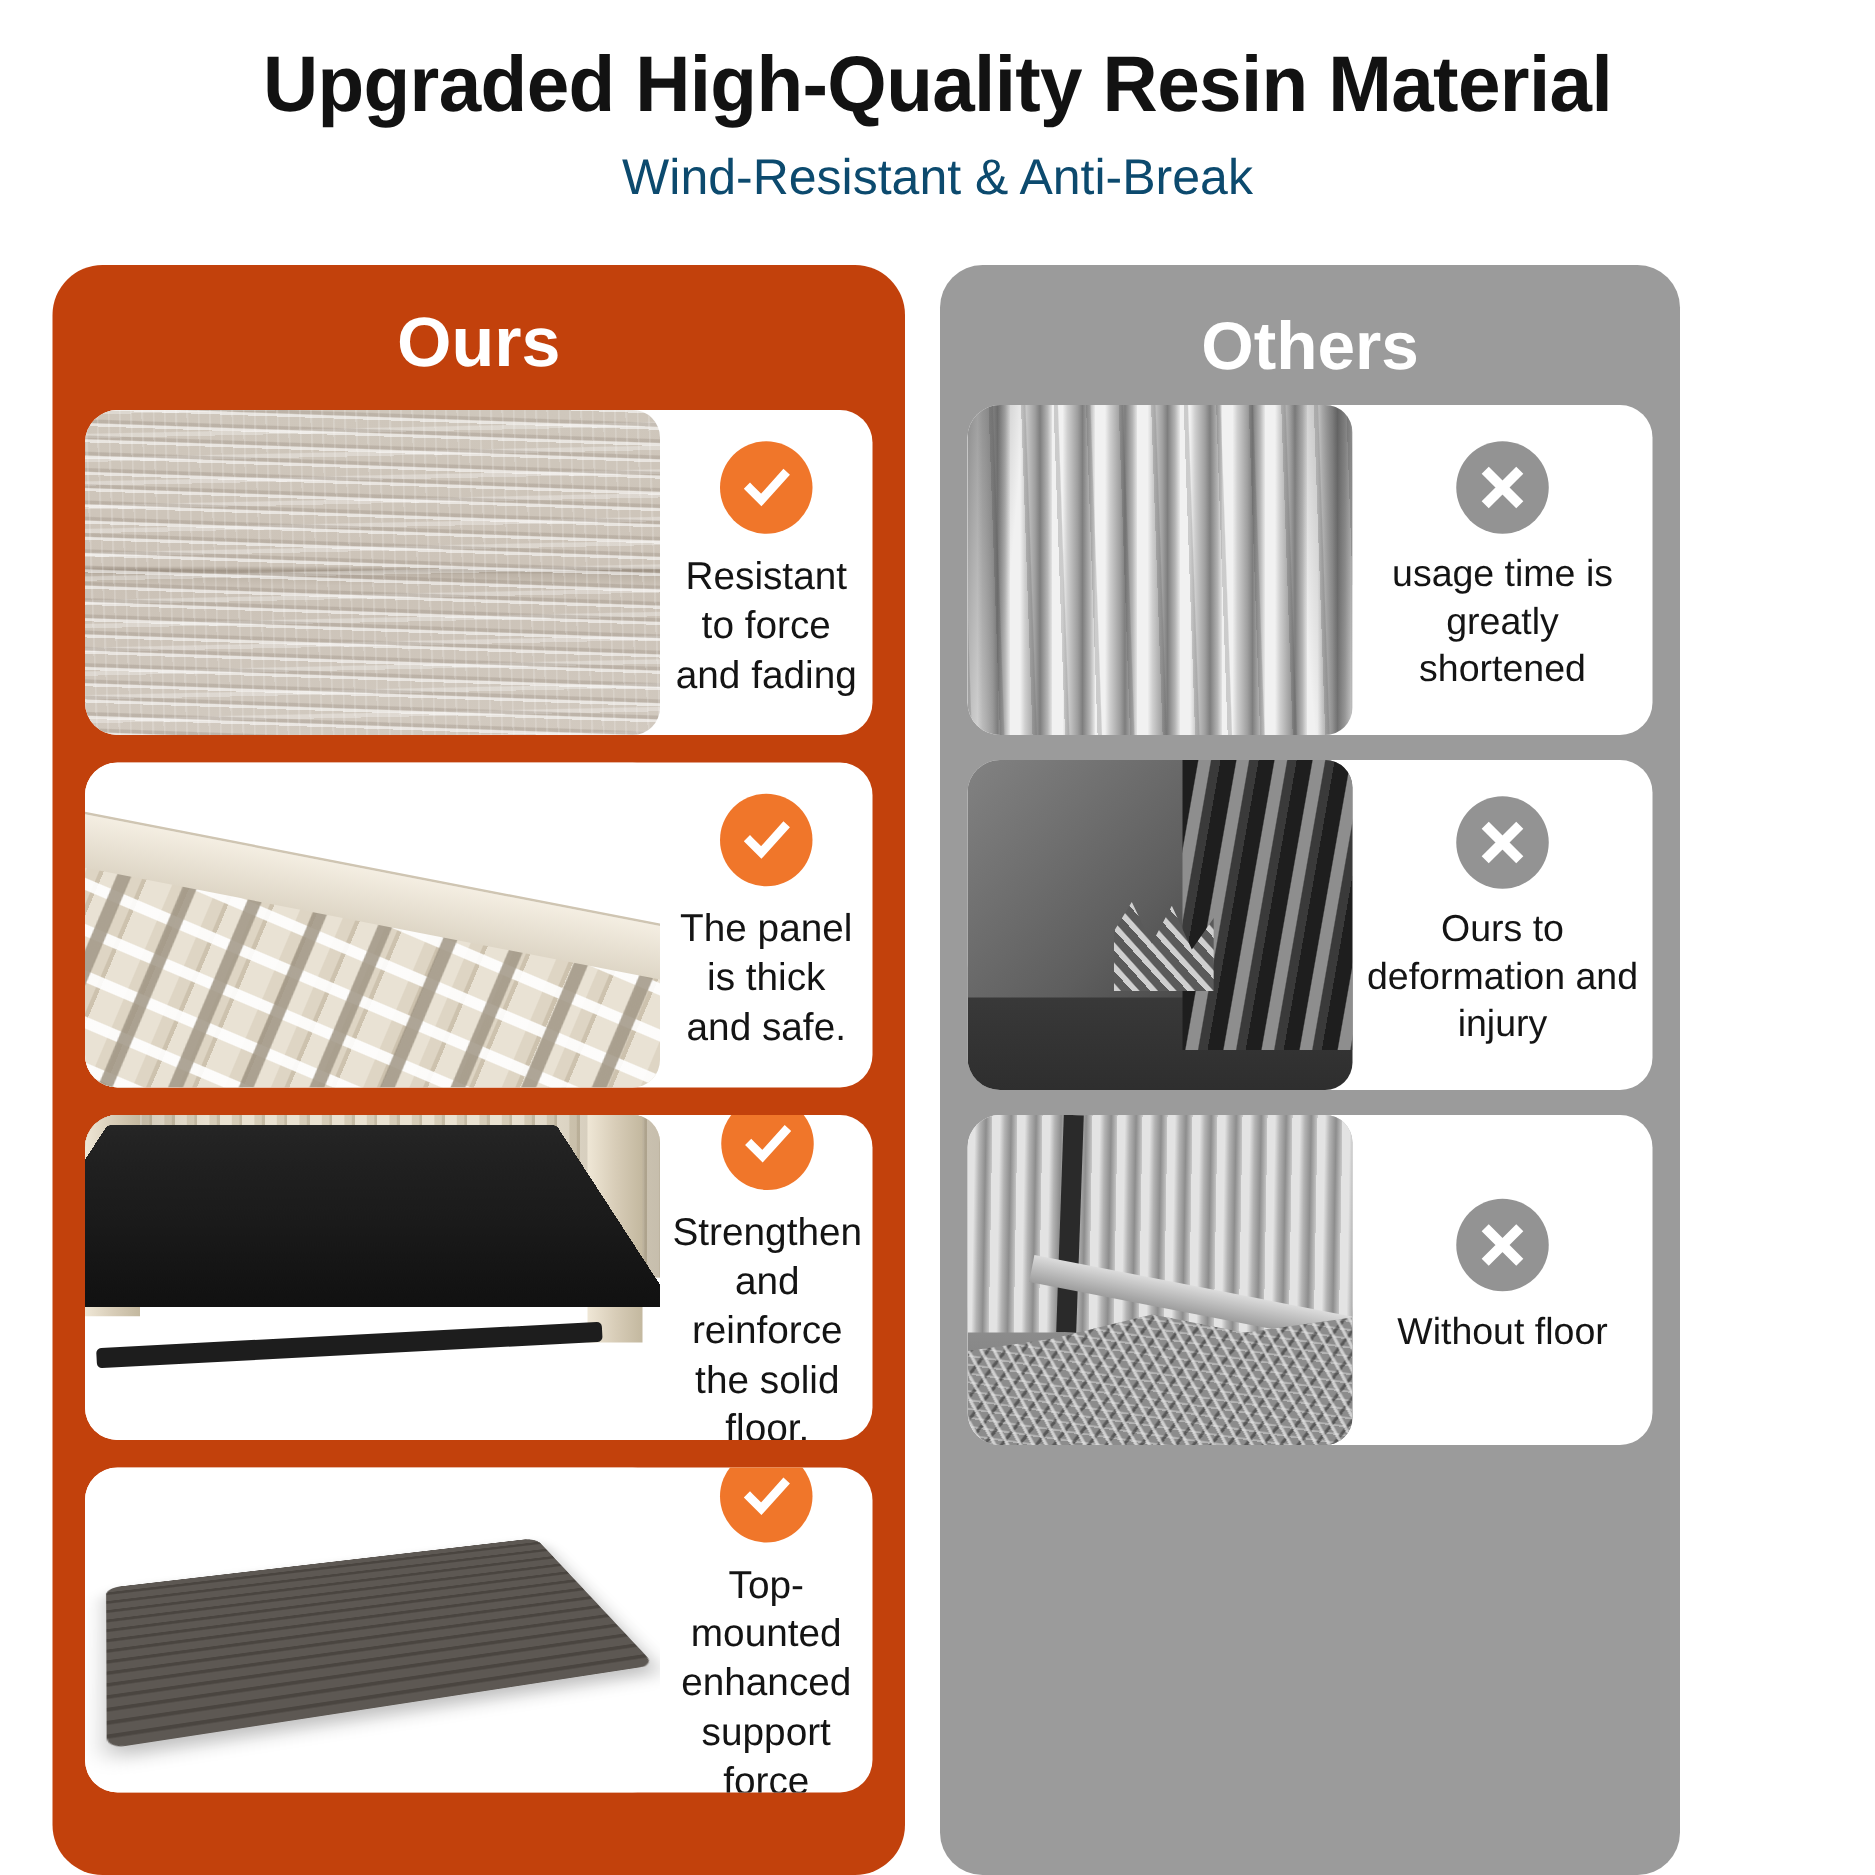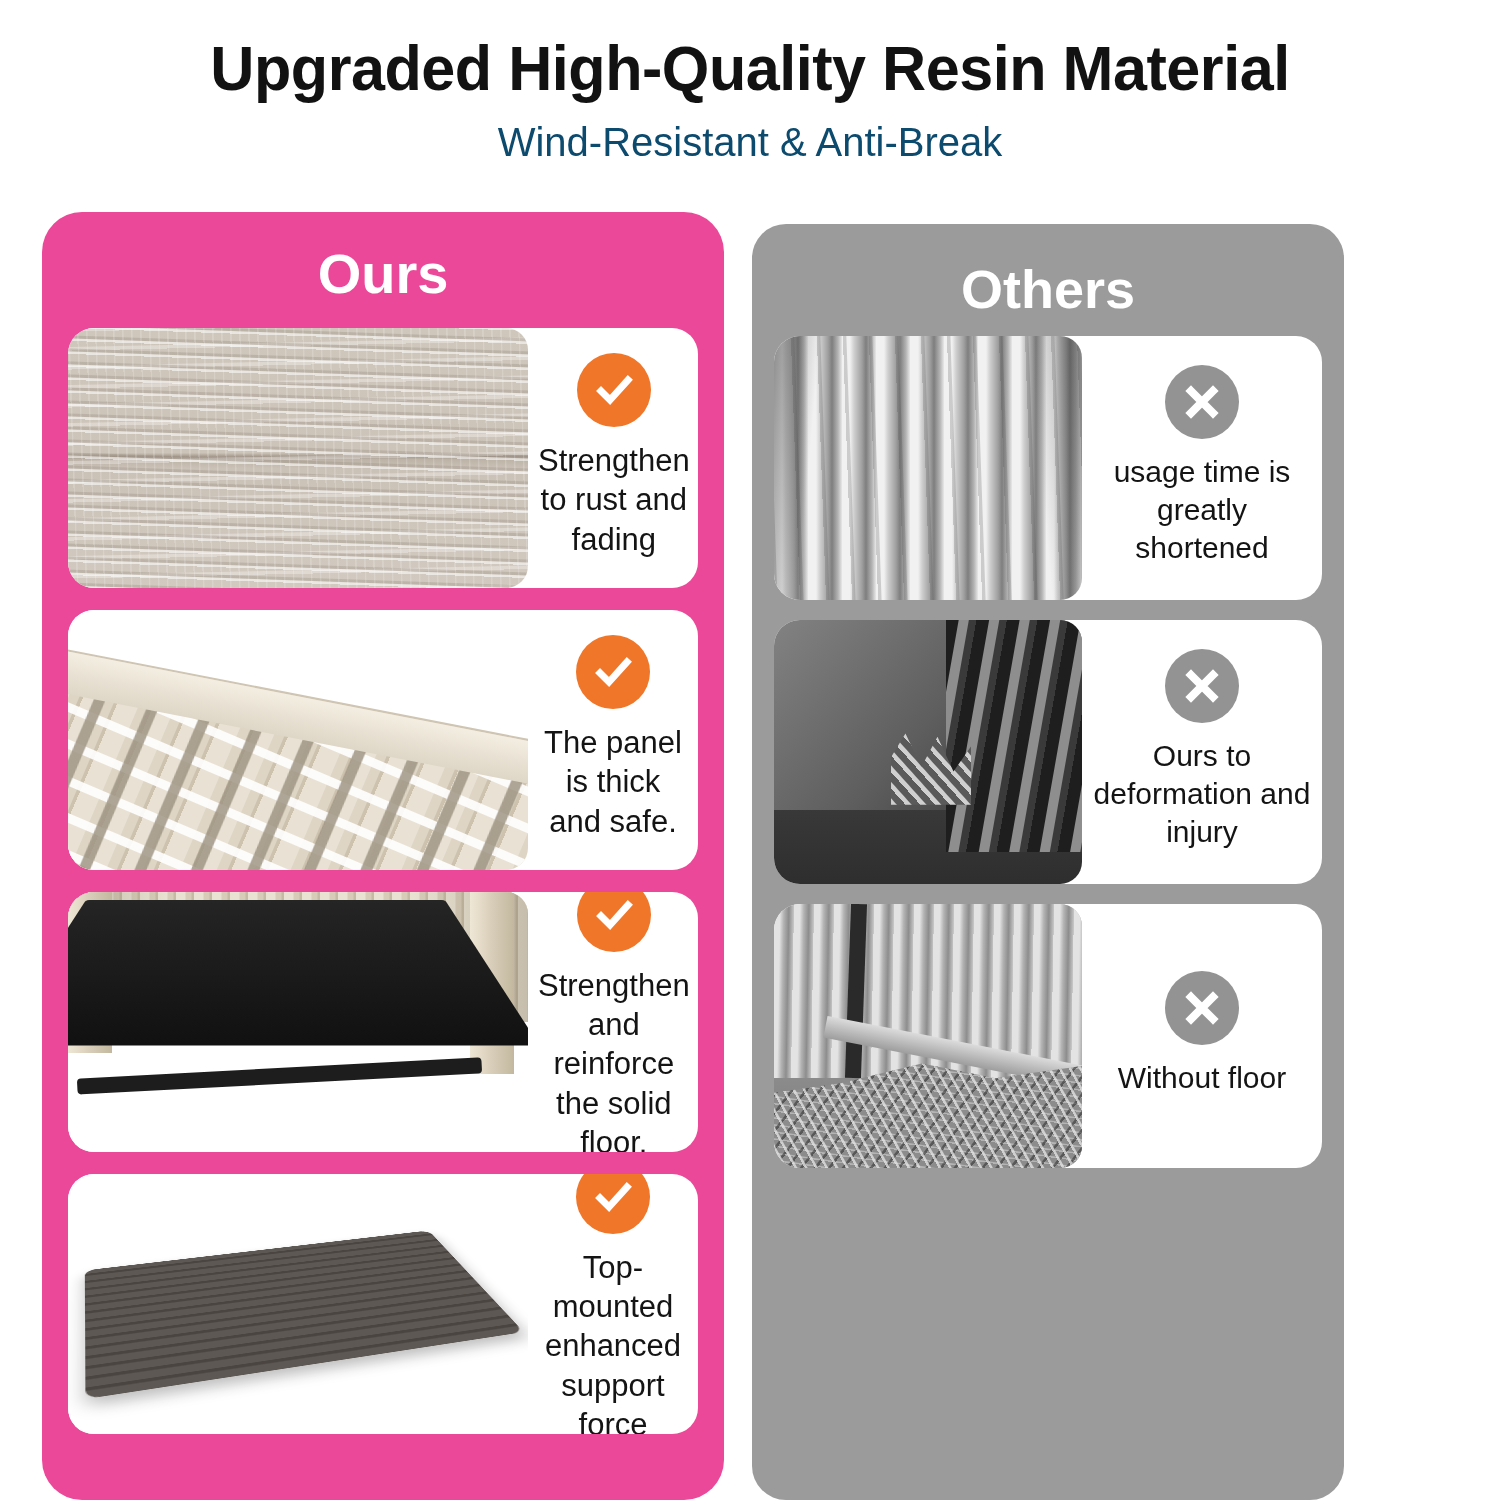--- a/index.html
+++ b/index.html
@@ -48,30 +48,29 @@
     display: flex;
   }
 
   .panel {
     position: relative;
     box-sizing: border-box;
   }
   .panel-ours {
     width: 682px;
     margin-left: 42px;
-    background: #ec4899;
+    background: #c2410c;
     border-radius: 40px;
     padding: 0;
   }
   .panel-others {
     width: 592px;
     margin-left: 28px;
     background: #9b9b9b;
     border-radius: 34px;
-    margin-top: 12px;
   }
 
   .panel-heading {
     text-align: center;
     color: #ffffff;
     font-weight: bold;
     line-height: 1;
   }
   .panel-ours .panel-heading {
     font-size: 56px;
@@ -476,21 +475,21 @@
     <div class="rows">
 
       <div class="row">
         <div class="media tex-resin-grain"></div>
         <div class="caption">
           <div class="badge check">
             <svg width="44" height="44" viewBox="0 0 44 44" aria-hidden="true">
               <path d="M9 23 L18 32 L36 12" fill="none" stroke="#ffffff" stroke-width="7" stroke-linecap="square" stroke-linejoin="miter"></path>
             </svg>
           </div>
-          <div class="caption-text">Strengthen to rust and fading</div>
+          <div class="caption-text">Resistant to force and fading</div>
         </div>
       </div>
 
       <div class="row">
         <div class="media tex-panel-stack">
           <div class="slab"></div>
           <div class="slots"></div>
           <div class="lip"></div>
         </div>
         <div class="caption">

